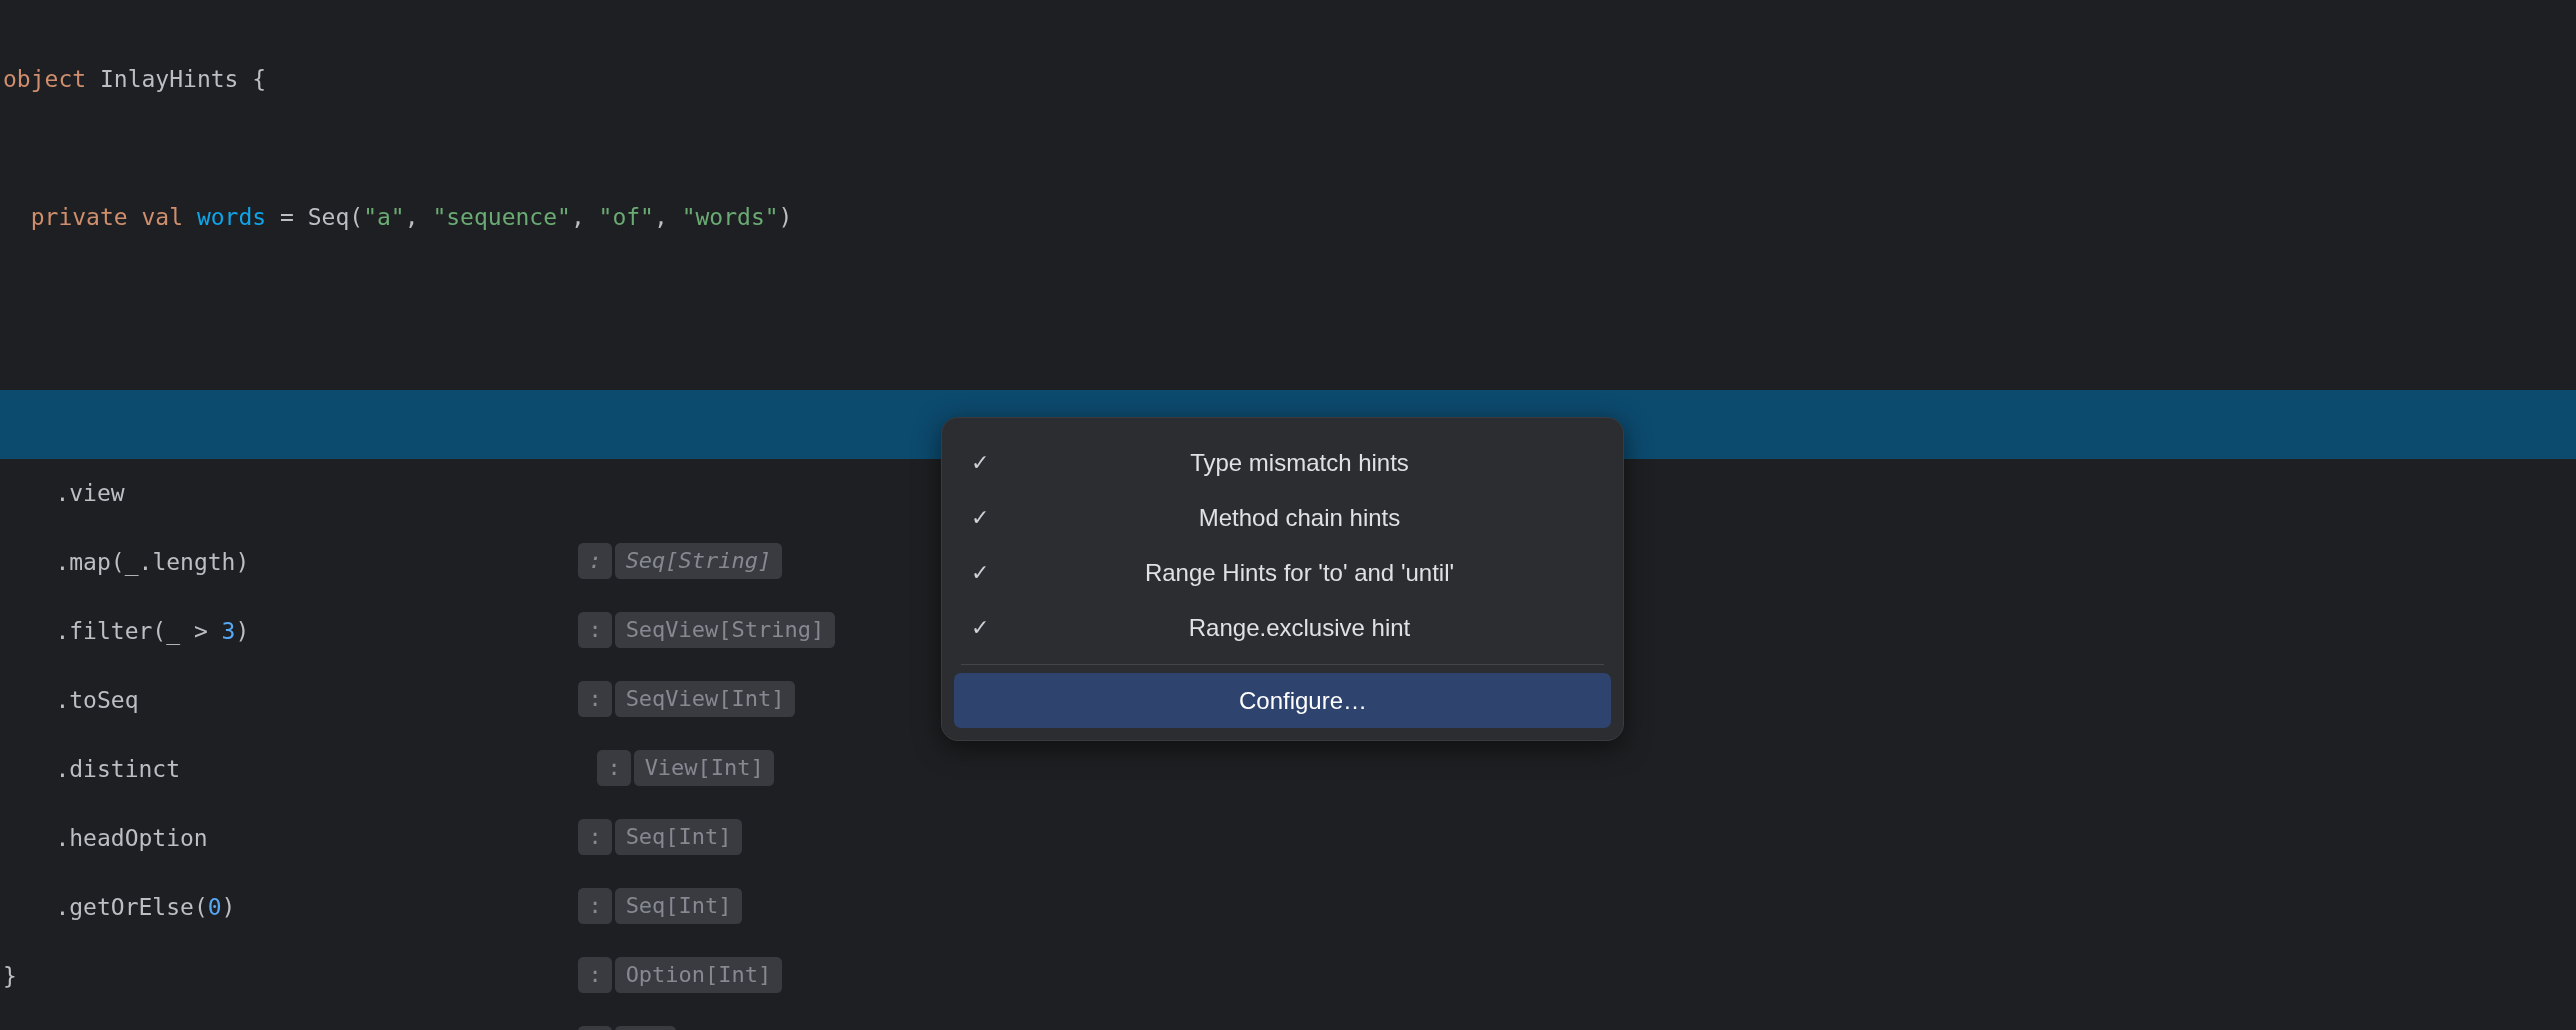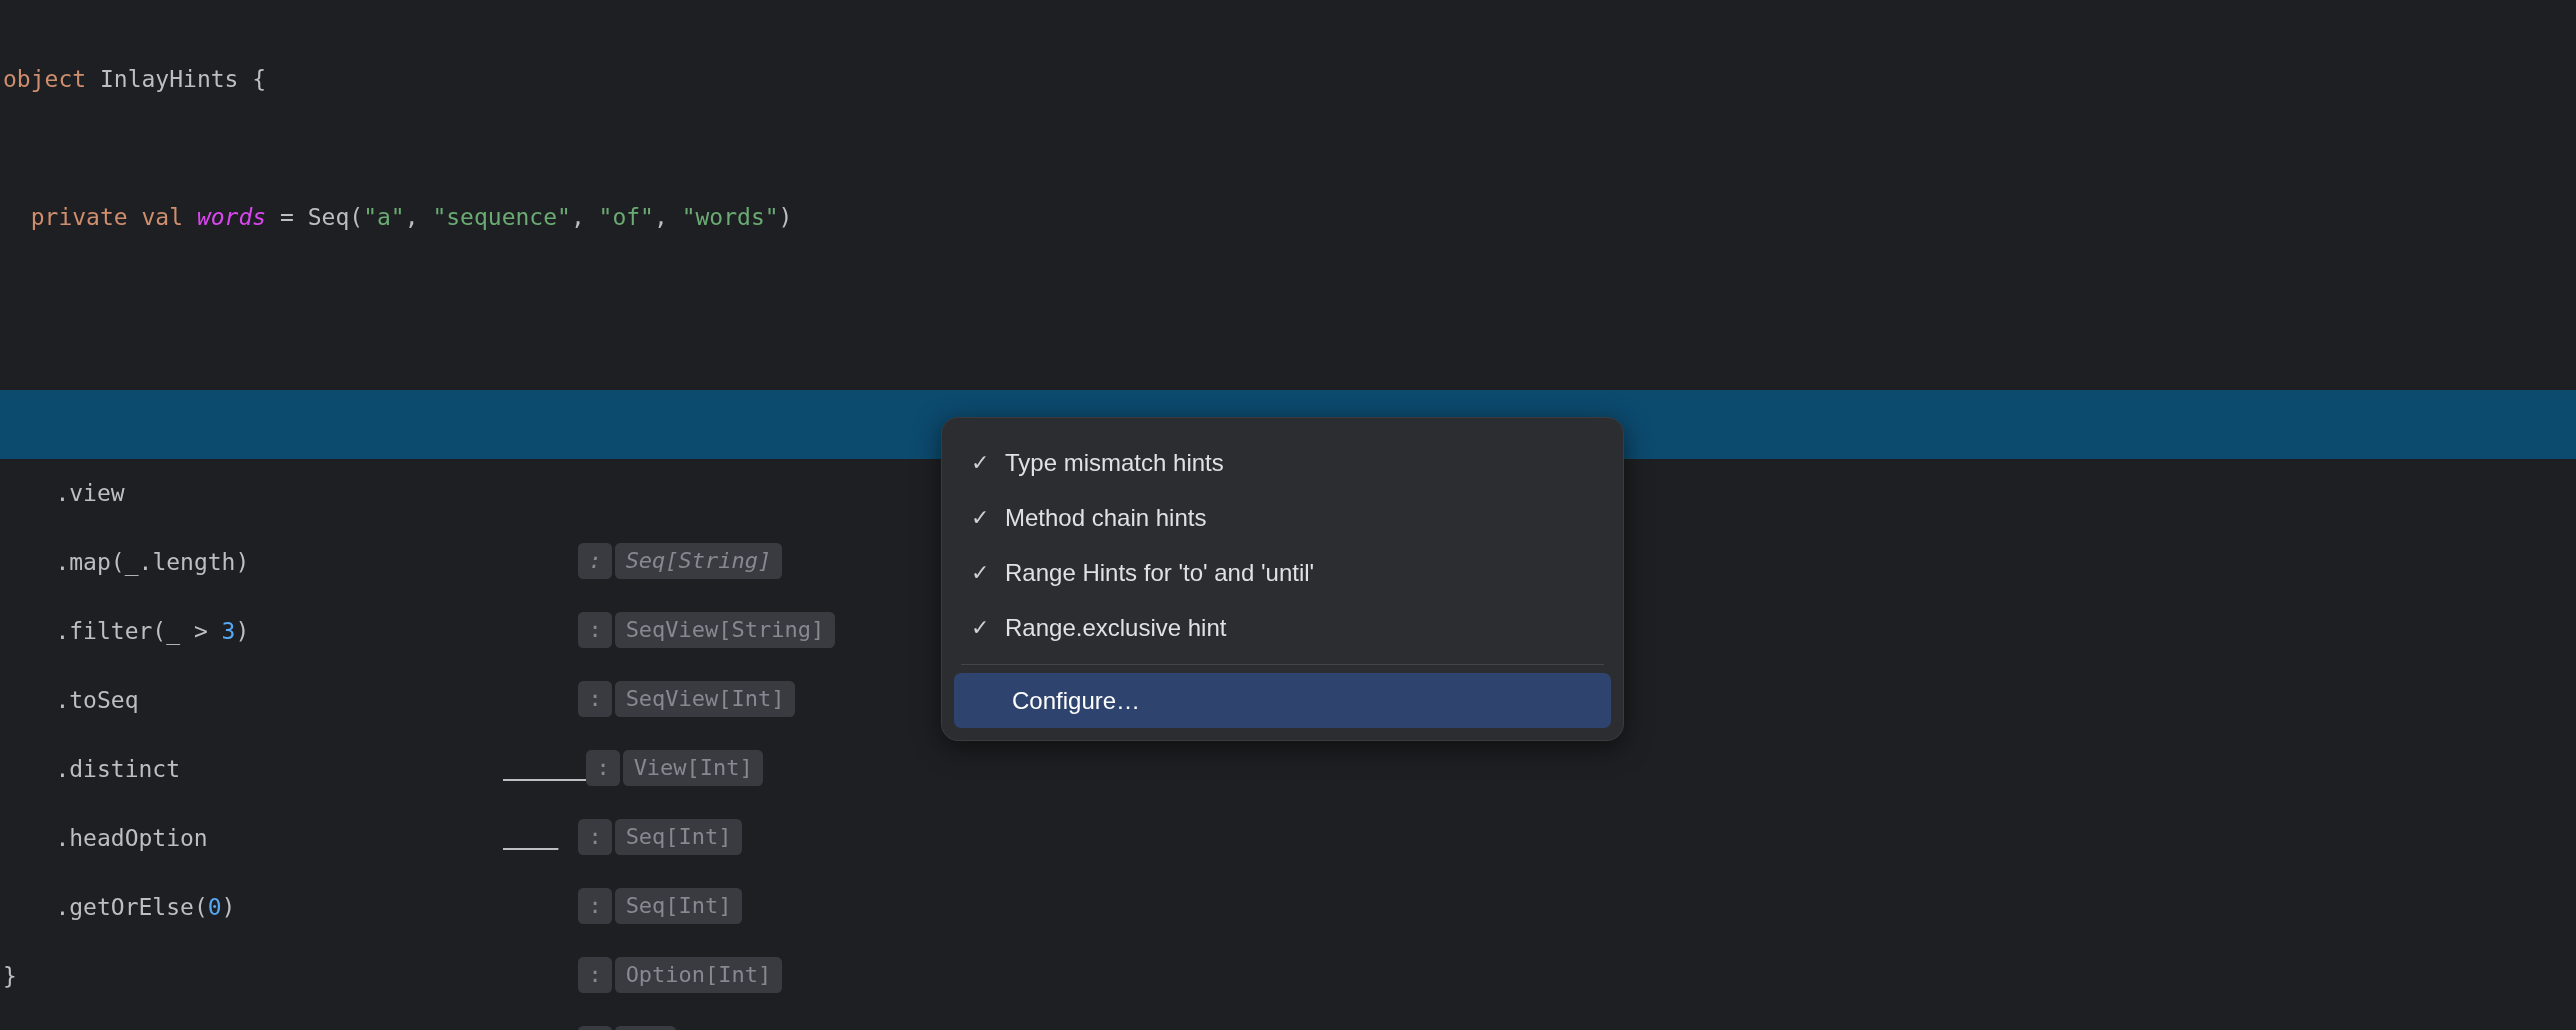--- a/index.html
+++ b/index.html
@@ -23,21 +23,21 @@
     line-height: 69px;
     white-space: pre;
     position: relative;
     padding-left: 3px;
   }
   .highlight-line {
     background: #0c4a6e;
   }
   .tok-keyword { color: #cf8e6d; }
   .tok-classname { color: #bcbec4; }
-  .tok-ident-italic { color: #d946ef; font-style: italic; }
+  .tok-ident-italic { color: #0ea5e9; }
   .tok-punct { color: #bcbec4; }
   .tok-call { color: #bcbec4; }
   .tok-string { color: #6aab73; }
   .tok-number { color: #56a8f5; }
   .tok-plain { color: #bcbec4; }
   .tok-brace { color: #bcbec4; }
 
   .inlay-hint {
     display: inline-block;
     background: #393b40;
@@ -74,20 +74,21 @@
     border-radius: 6.9px;
     cursor: pointer;
   }
   .popup-check {
     width: 34px;
     color: #ced0d6;
     font-size: 22px;
   }
   .popup-label {
     flex: 1;
+    text-align: center;
   }
   .popup-divider {
     height: 0.9px;
     background: #43454a;
     margin: 8.6px 6.9px;
   }
   .popup-item.selected {
     background: #2e436e;
     color: #ffffff;
     padding-left: 6px;
@@ -131,21 +132,21 @@
 
   <div class="code-line">
     <span class="code-wrap"><span class="seg">    </span><span class="seg tok-punct">.</span><span class="seg tok-plain">map</span><span class="seg tok-punct">(</span><span class="seg tok-plain">_</span><span class="seg tok-punct">.</span><span class="seg tok-plain">length</span><span class="seg tok-punct">)</span></span>
     <span class="code-wrap" style="left:495px;">
       <span class="inlay-hint">:</span><span class="inlay-hint">SeqView[Int]</span>
     </span>
   </div>
 
   <div class="code-line">
     <span class="code-wrap"><span class="seg">    </span><span class="seg tok-punct">.</span><span class="seg tok-plain">filter</span><span class="seg tok-punct">(</span><span class="seg tok-plain">_ &gt; </span><span class="seg tok-number">3</span><span class="seg tok-punct">)</span></span>
-    <span class="code-wrap" style="left:503px;text-decoration:underline;">
+    <span class="code-wrap" style="left:514px;">
       <span class="inlay-hint">:</span><span class="inlay-hint">View[Int]</span>
     </span>
   </div>
 
   <div class="code-line">
     <span class="code-wrap"><span class="seg">    </span><span class="seg tok-punct">.</span><span class="seg tok-plain">toSeq</span></span>
     <span class="code-wrap" style="left:495px;">
       <span class="inlay-hint">:</span><span class="inlay-hint">Seq[Int]</span>
     </span>
   </div>

